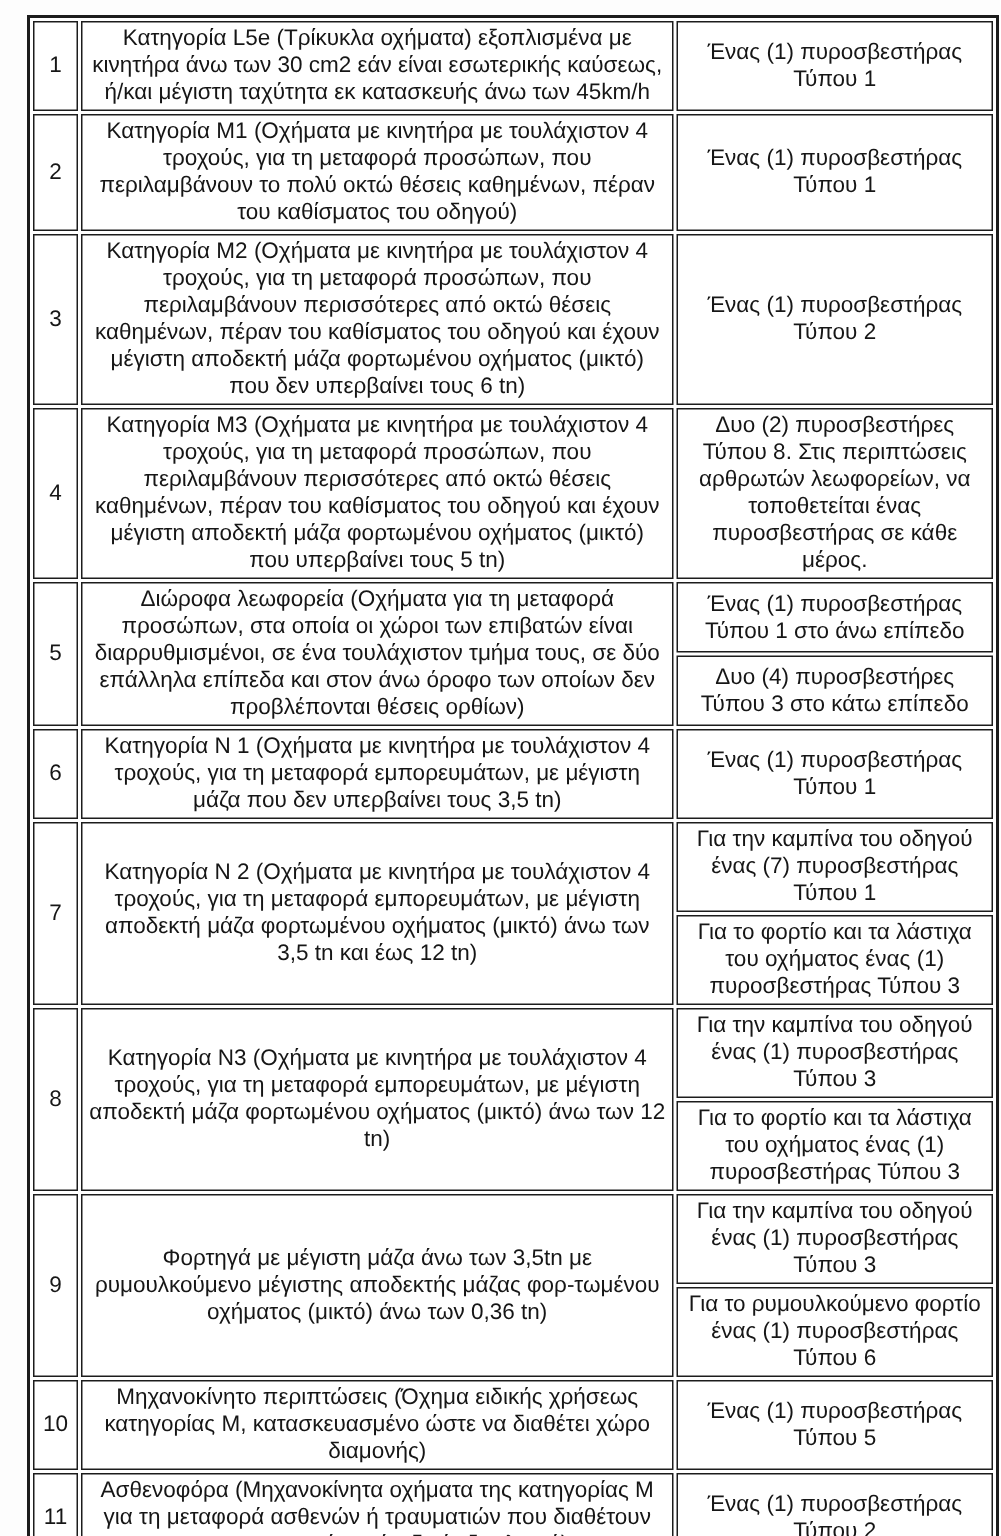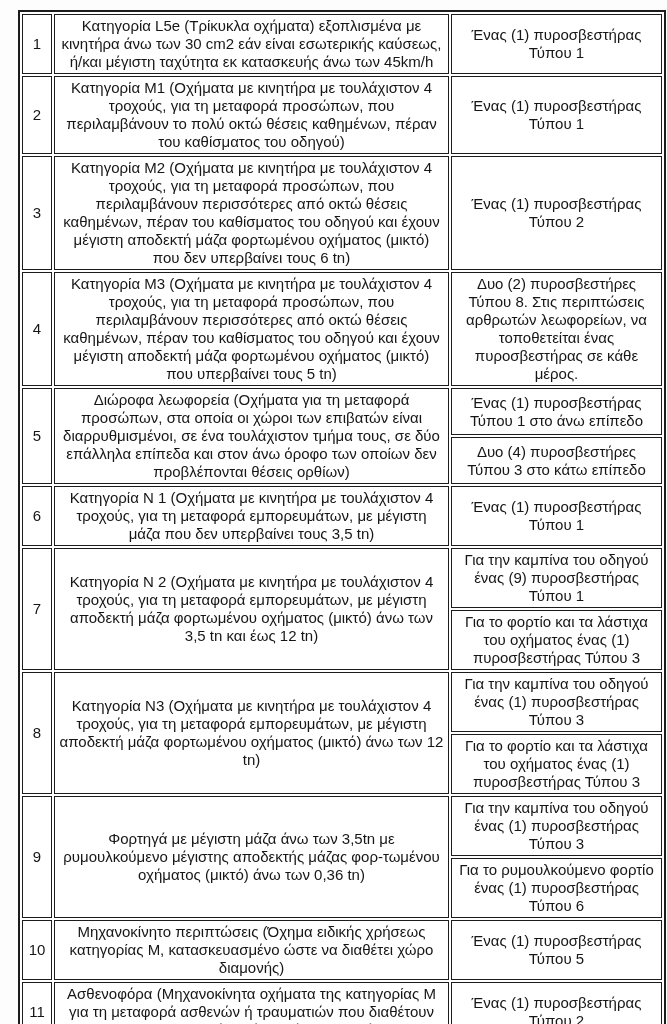--- a/index.html
+++ b/index.html
@@ -79,21 +79,21 @@
           <td class="req-cell">Δυο (4) πυροσβεστήρες Τύπου 3 στο κάτω επίπεδο</td>
         </tr>
         <tr>
           <td class="num-cell" rowspan="1">6</td>
           <td class="cat-cell" rowspan="1">Κατηγορία Ν 1 (Οχήματα με κινητήρα με τουλάχιστον 4 τροχούς, για τη μεταφορά εμπορευμάτων, με μέγιστη μάζα που δεν υπερβαίνει τους 3,5 tn)</td>
           <td class="req-cell">Ένας (1) πυροσβεστήρας Τύπου 1</td>
         </tr>
         <tr>
           <td class="num-cell" rowspan="2">7</td>
           <td class="cat-cell" rowspan="2">Κατηγορία Ν 2 (Οχήματα με κινητήρα με τουλάχιστον 4 τροχούς, για τη μεταφορά εμπορευμάτων, με μέγιστη αποδεκτή μάζα φορτωμένου οχήματος (μικτό) άνω των 3,5 tn και έως 12 tn)</td>
-          <td class="req-cell">Για την καμπίνα του οδηγού ένας (9) πυροσβεστήρας Τύπου 1</td>
+          <td class="req-cell">Για την καμπίνα του οδηγού ένας (7) πυροσβεστήρας Τύπου 1</td>
         </tr>
         <tr>
           <td class="req-cell">Για το φορτίο και τα λάστιχα του οχήματος ένας (1) πυροσβεστήρας Τύπου 3</td>
         </tr>
         <tr>
           <td class="num-cell" rowspan="2">8</td>
           <td class="cat-cell" rowspan="2">Κατηγορία Ν3 (Οχήματα με κινητήρα με τουλάχιστον 4 τροχούς, για τη μεταφορά εμπορευμάτων, με μέγιστη αποδεκτή μάζα φορτωμένου οχήματος (μικτό) άνω των 12 tn)</td>
           <td class="req-cell">Για την καμπίνα του οδηγού ένας (1) πυροσβεστήρας Τύπου 3</td>
         </tr>
         <tr>

